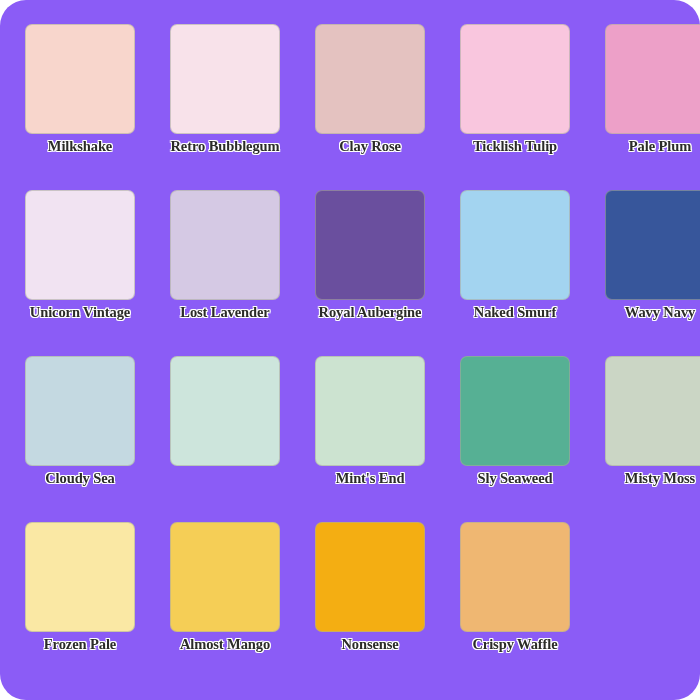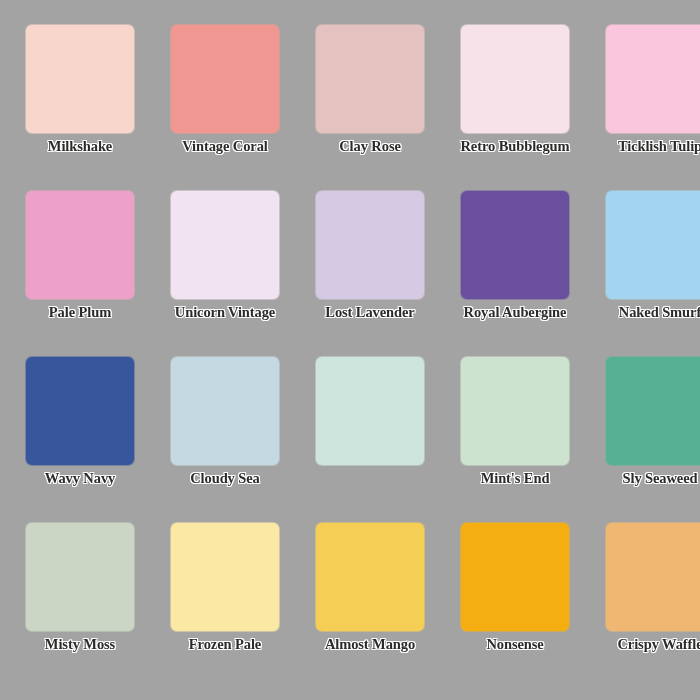--- a/index.html
+++ b/index.html
@@ -61,36 +61,32 @@
       -1px -1px 0 #ffffff,
        1px -1px 0 #ffffff,
       -1px  1px 0 #ffffff,
        1px  1px 0 #ffffff;
     word-wrap: break-word;
   }
 </style>
 </head>
 <body>
 
-<div id="palette-grid" style="background: #a3a3a3;">
+<div id="palette-grid" style="background: #8b5cf6; border-radius: 26px;">
     <div class="swatch-cell">
       <div class="swatch-chip" style="background-color: rgb(248, 214, 204); border-color: rgba(170, 170, 160, 0.55);"></div>
       <div class="swatch-label">Milkshake</div>
     </div>
     <div class="swatch-cell">
-      <div class="swatch-chip" style="background-color: rgb(240, 151, 145); border-color: rgba(170, 170, 160, 0.55);"></div>
-      <div class="swatch-label">Vintage Coral</div>
+      <div class="swatch-chip" style="background-color: rgb(248, 226, 234); border-color: rgba(170, 170, 160, 0.55);"></div>
+      <div class="swatch-label">Retro Bubblegum</div>
     </div>
     <div class="swatch-cell">
       <div class="swatch-chip" style="background-color: rgb(228, 194, 192); border-color: rgba(170, 170, 160, 0.55);"></div>
       <div class="swatch-label">Clay Rose</div>
-    </div>
-    <div class="swatch-cell">
-      <div class="swatch-chip" style="background-color: rgb(248, 226, 234); border-color: rgba(170, 170, 160, 0.55);"></div>
-      <div class="swatch-label">Retro Bubblegum</div>
     </div>
     <div class="swatch-cell">
       <div class="swatch-chip" style="background-color: rgb(249, 198, 222); border-color: rgba(170, 170, 160, 0.55);"></div>
       <div class="swatch-label">Ticklish Tulip</div>
     </div>
     <div class="swatch-cell">
       <div class="swatch-chip" style="background-color: rgb(237, 160, 200); border-color: rgba(170, 170, 160, 0.55);"></div>
       <div class="swatch-label">Pale Plum</div>
     </div>
     <div class="swatch-cell">

